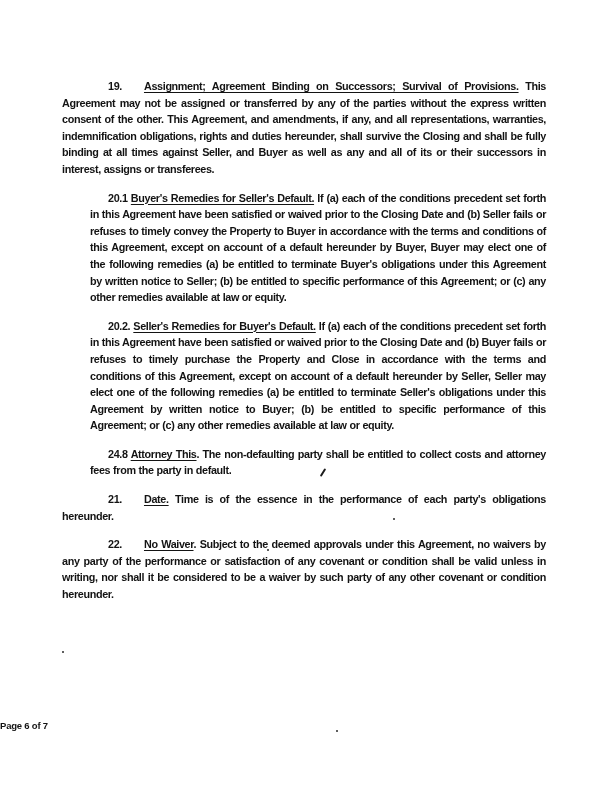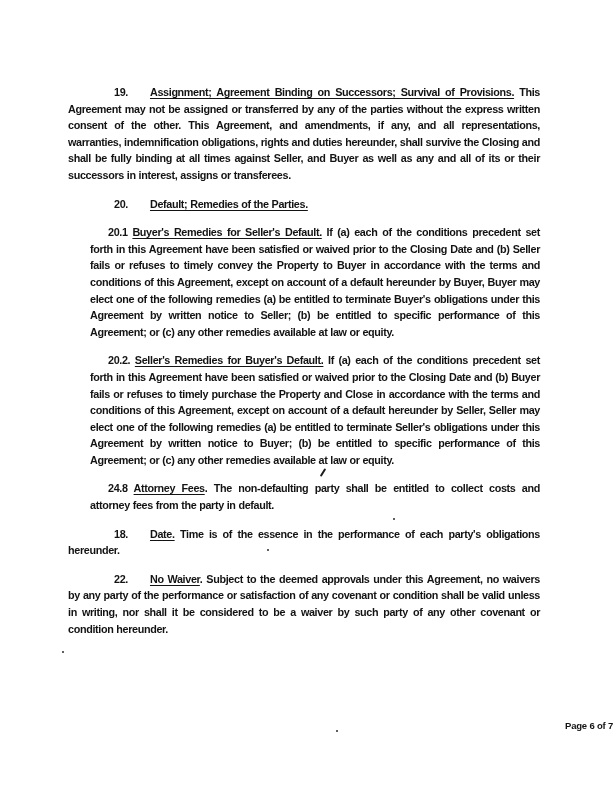--- a/index.html
+++ b/index.html
@@ -18,33 +18,33 @@
     position: absolute;
     left: 62px; top: 78px; width: 484px;
     color: #131313;
     font-size: 10.8px;
     font-weight: 700;
     line-height: 16.6px;
     letter-spacing: -0.35px;
     word-spacing: 0.2px;
   }
   .para {
-    margin: 6px;
+    margin: 0;
     text-align: justify;
   }
   .para + .para { margin-top: 12px; }
   .main { text-indent: 46px; }
   .sub  { margin-left: 28px; text-indent: 18px; }
   .u { text-decoration: underline; text-underline-offset: 2px; }
   .i { }
   .tab { display: inline-block; width: 22px; }
   .footer {
     position: absolute;
     left: 0; right: 0; top: 720px;
-    text-align: right;
+    text-align: left;
     font-size: 9.5px;
     font-weight: 700;
     color: #131313;
     letter-spacing: -0.2px;
   }
   .dot {
     position: absolute;
     width: 2px; height: 2px;
     background: #2a2a2a;
     border-radius: 50%;
@@ -56,25 +56,24 @@
     border-radius: 1px;
     transform: rotate(32deg);
   }
 </style>
 </head>
 <body>
 
 <div class="page">
   <div class="doc-body" id="doc-body">
       <p class="para main"><span class="">19.</span><span class="tab"></span><span class="u">Assignment; Agreement Binding on Successors; Survival of Provisions.</span><span class=""> This Agreement may not be assigned or transferred by any of the parties without the express written consent of the other. This Agreement, and amendments, if any, and all representations, warranties, indemnification obligations, rights and duties hereunder, shall survive the Closing and shall be fully binding at all times against Seller, and Buyer as well as any and all of its or their successors in interest, assigns or transferees.</span></p>
-      <p class="para main"><span class="">20.</span><span class="tab"></span><span class="u">Default; Remedies of the Parties.</span></p>
       <p class="para sub"><span class="">20.1 </span><span class="u">Buyer's Remedies for Seller's Default.</span><span class=""> If (a) each of the conditions precedent set forth in this Agreement have been satisfied or waived prior to the Closing Date and (b) Seller fails or refuses to timely convey the Property to Buyer in accordance with the terms and conditions of this Agreement, except on account of a default hereunder by Buyer, Buyer may elect one of the following remedies (a) be entitled to terminate Buyer's obligations under this Agreement by written notice to Seller; (b) be entitled to specific performance of this Agreement; or (c) any other remedies available at law or equity.</span></p>
       <p class="para sub"><span class="">20.2. </span><span class="u">Seller's Remedies for Buyer's Default.</span><span class=""> If (a) each of the conditions precedent set forth in </span><span class="i">this</span><span class=""> Agreement have been satisfied or waived prior to the Closing Date and (b) Buyer fails or refuses to timely purchase the Property and Close in accordance with the terms and conditions of this Agreement, except on account of a default hereunder by Seller, Seller may elect one of the following remedies (a) be entitled to terminate Seller's obligations under this Agreement by written notice to Buyer; (b) be entitled to specific performance of this Agreement; or (c) any other remedies available at law or equity.</span></p>
-      <p class="para sub"><span class="">24.8 </span><span class="u">Attorney Fees</span><span class="">.  The non-defaulting party shall be entitled to collect costs and attorney fees from the party in default.</span></p>
-      <p class="para main"><span class="">18.</span><span class="tab"></span><span class="u">Date.</span><span class=""> Time is of the essence in the performance of each party's obligations hereunder.</span></p>
+      <p class="para sub"><span class="">24.8 </span><span class="u">Attorney This</span><span class="">.  The non-defaulting party shall be entitled to collect costs and attorney fees from the party in default.</span></p>
+      <p class="para main"><span class="">21.</span><span class="tab"></span><span class="u">Date.</span><span class=""> Time is of the essence in the performance of each party's obligations hereunder.</span></p>
       <p class="para main"><span class="">22.</span><span class="tab"></span><span class="u">No Waiver</span><span class="">. Subject to the deemed approvals under this Agreement, no waivers by any party of the performance or satisfaction of any covenant or condition shall be valid unless in writing, nor shall it be considered to be a waiver by such party of any other covenant or condition hereunder.</span></p>
     </div>
   <div class="footer">Page 6 of 7</div>
   <div id="artifacts">
       <div class="tick" style="left: 322px; top: 468px;"></div>
       <div class="dot" style="left: 393px; top: 518px;"></div>
       <div class="dot" style="left: 267px; top: 549px;"></div>
       <div class="dot" style="left: 62px; top: 651px;"></div>
       <div class="dot" style="left: 336px; top: 730px;"></div>
     </div>

